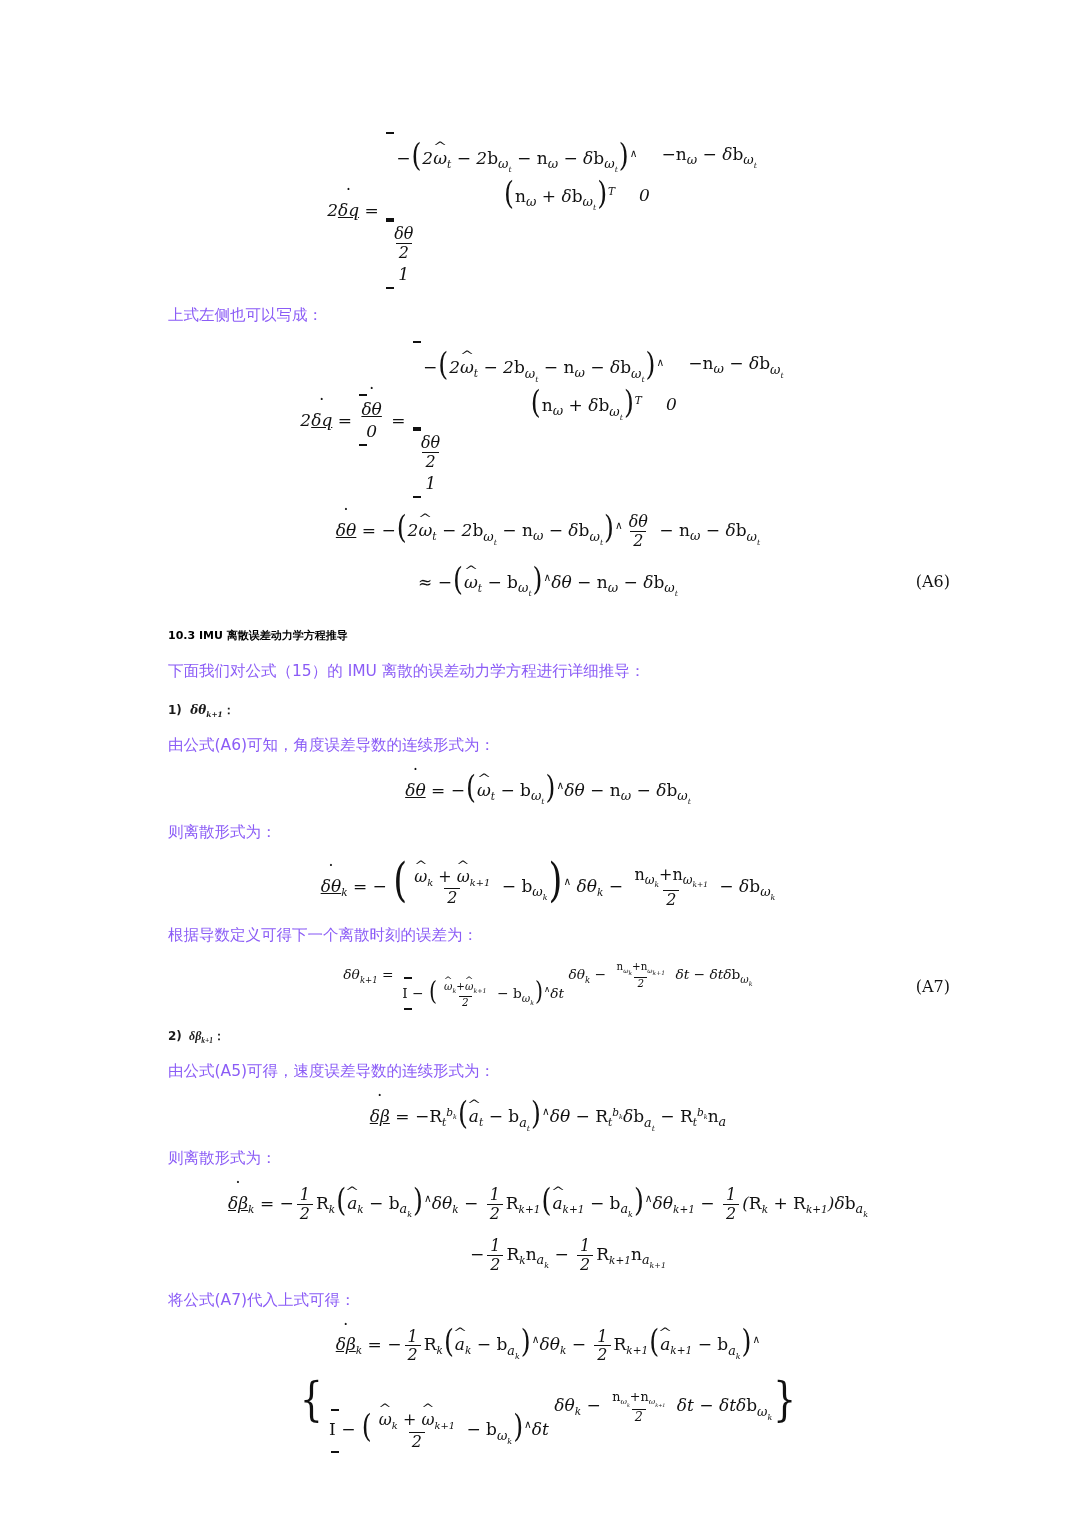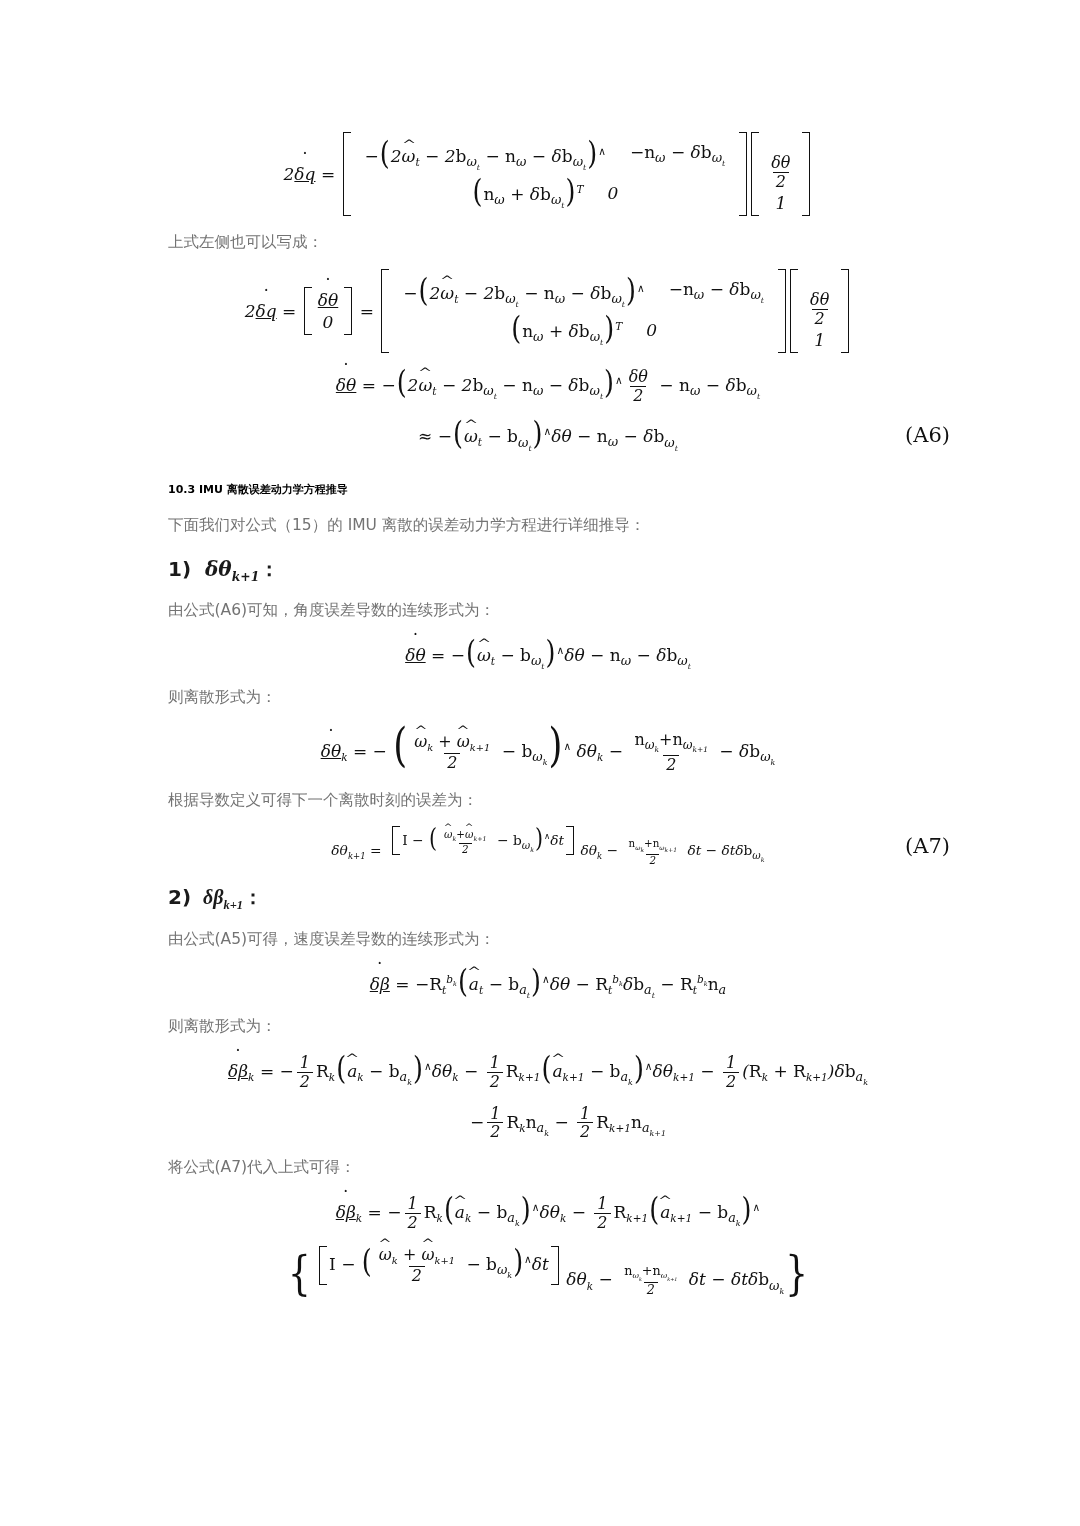--- a/index.html
+++ b/index.html
@@ -26,33 +26,33 @@
     position: absolute;
     left: 168px;
     top: 118px;
     width: 760px;
   }
   .para {
     font-family: "DejaVu Sans", sans-serif;
     font-size: 15.5px;
     line-height: 1.6;
     margin: 14px 0 10px 0;
-    color: #737373;
+    color: #8b5cf6;
   }
   .heading {
     font-family: "DejaVu Sans", sans-serif;
     font-weight: bold;
     font-size: 11px;
     margin: 30px 0 16px 0;
     color: #000;
   }
   .listitem {
     font-family: "DejaVu Sans", sans-serif;
     font-weight: bold;
-    font-size: 20px;
+    font-size: 12px;
     margin: 18px 0 8px 0;
   }
   .eq-row {
     position: relative;
     width: 100%;
     margin: 14px 0;
     min-height: 30px;
     display: flex;
     align-items: center;
     justify-content: center;
@@ -65,21 +65,21 @@
     white-space: nowrap;
     color: #111;
   }
   .tag {
     position: absolute;
     right: -22px;
     top: 50%;
     transform: translateY(-50%);
     font-family: "DejaVu Serif", serif;
     font-style: normal;
-    font-size: 21px;
+    font-size: 16px;
     color: #111;
   }
   
   .mrow { display: inline-flex; align-items: center; }
   sub, sup {
     font-size: 0.62em;
     font-style: italic;
   }
   sup.hat { font-style: normal; }
   .frac {
@@ -103,21 +103,22 @@
   .hugeparen {
     display: inline-block;
     font-size: 2.1em;
     font-style: normal;
     transform: scaleY(1.3);
     margin: 0 1px;
     font-weight: 300;
   }
   .bracketed {
     display: inline-flex;
-    align-items: flex-end;
+    align-items: flex-start;
+    flex-direction: column;
   }
   .brk {
     display: inline-block;
     width: 7px;
     align-self: stretch;
     border-top: 1.4px solid #111;
     border-bottom: 1.4px solid #111;
     margin: 0 2px;
   }
   .brk.left { border-left: 1.4px solid #111; }

